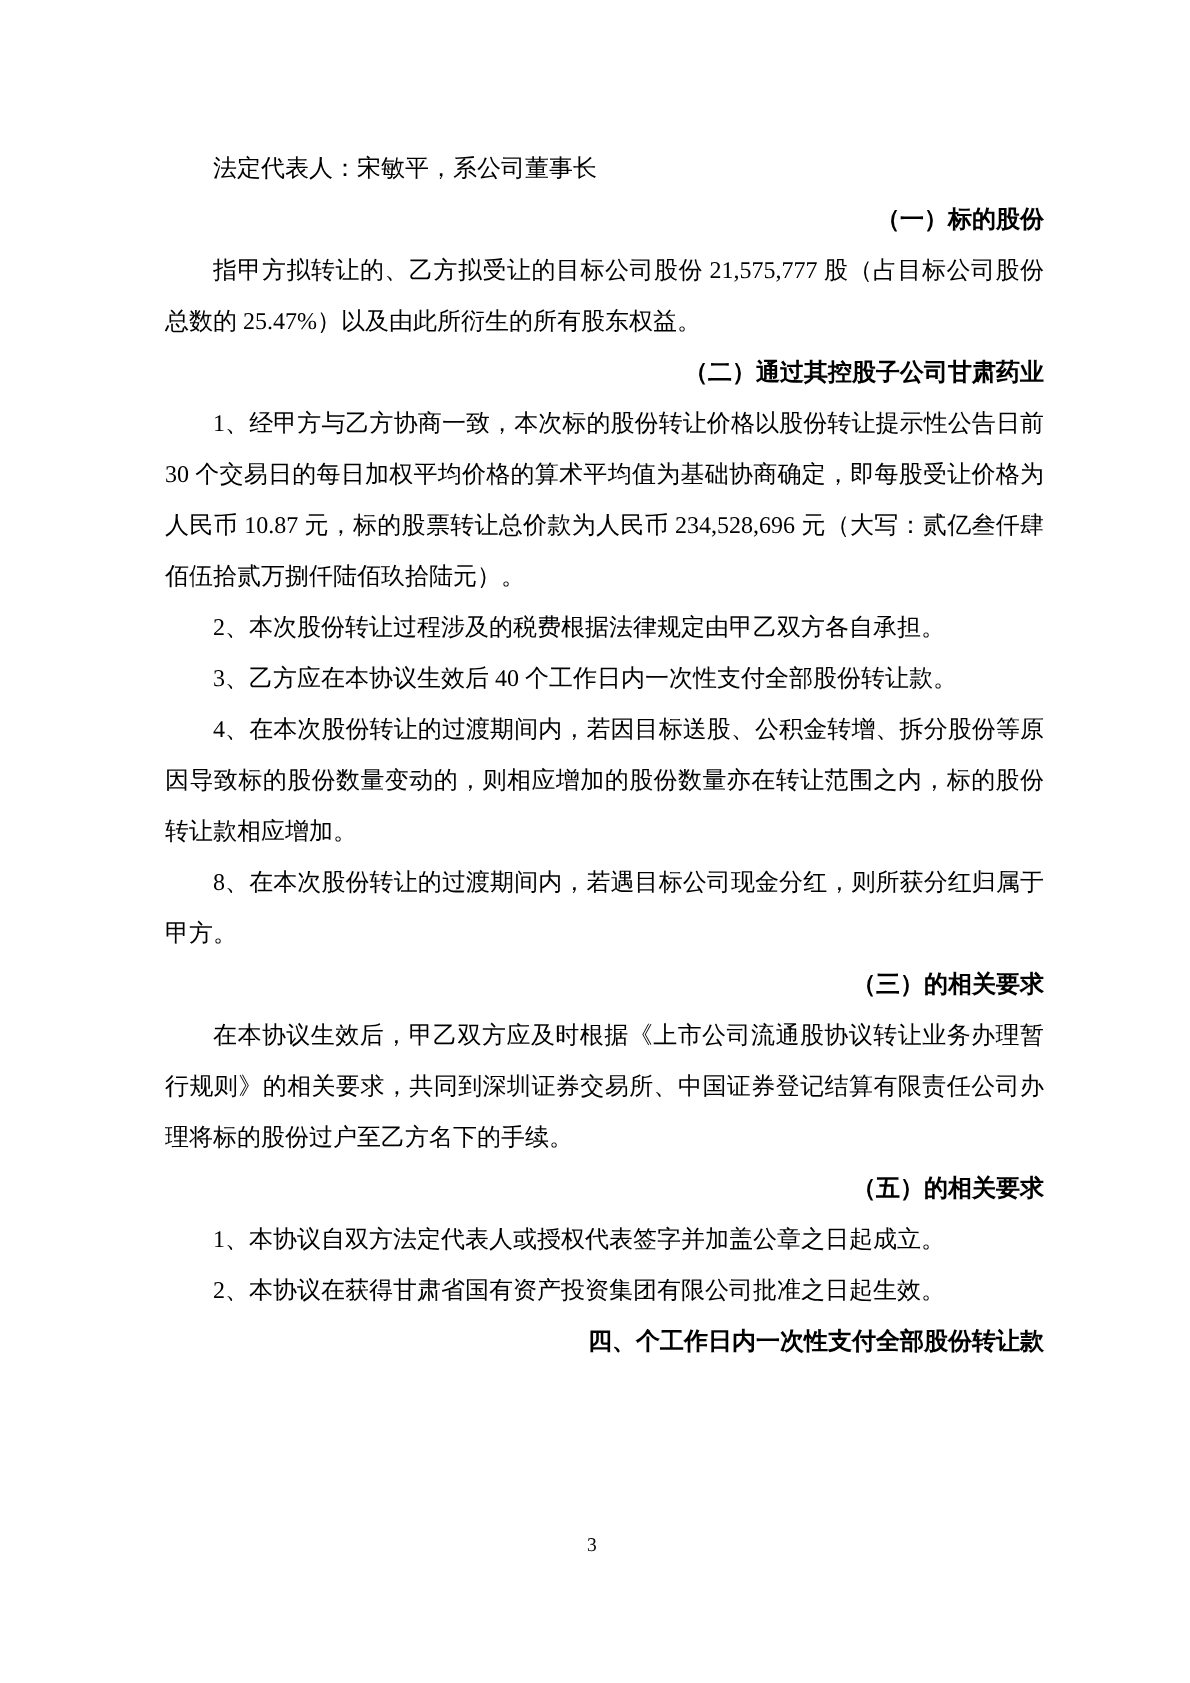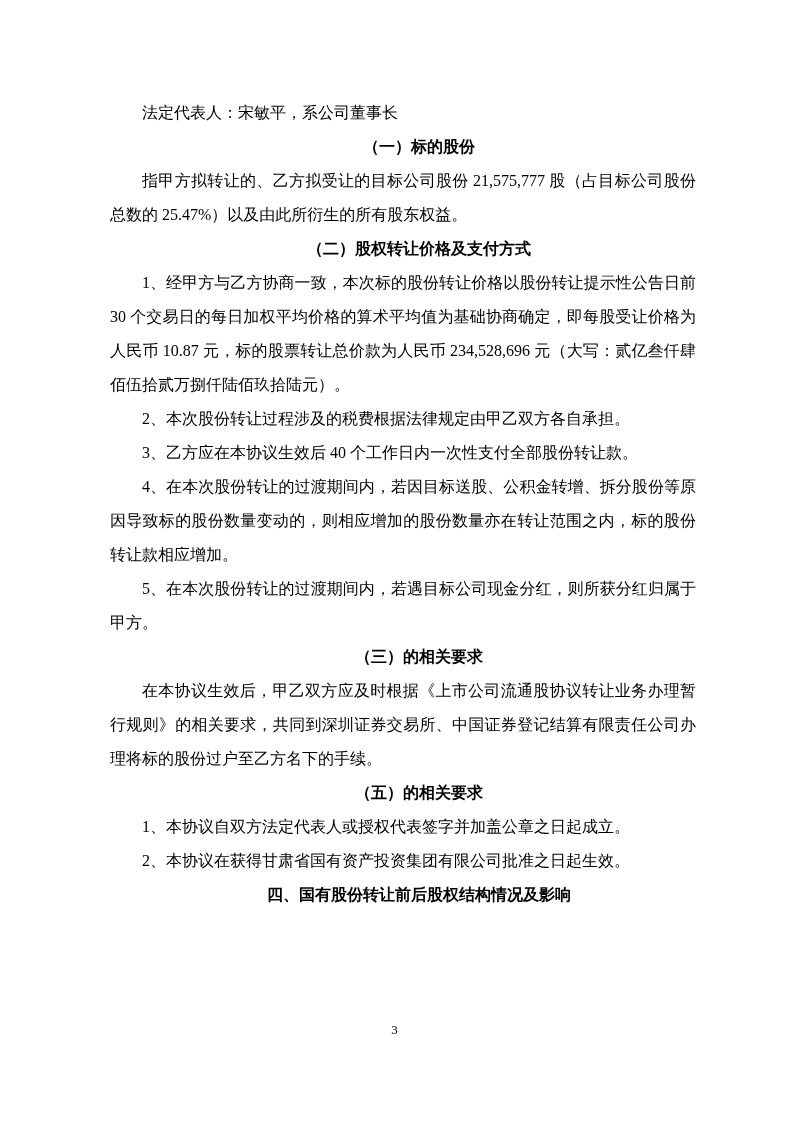--- a/index.html
+++ b/index.html
@@ -29,48 +29,48 @@
     margin: 0;
     text-indent: 2em;
     font-family: "Liberation Serif", "DejaVu Serif", serif;
     font-weight: normal;
   }
   .heading {
     margin: 0;
     text-indent: 2em;
     font-family: "Liberation Sans", "DejaVu Sans", sans-serif;
     font-weight: bold;
-    text-align: center;
+    text-align: right;
   }
   .page-number {
     position: absolute;
     left: 0;
     right: 0;
     top: 1022px;
     text-align: center;
     font-size: 13px;
     font-family: "Liberation Serif", "DejaVu Serif", serif;
     color: #000000;
   }
 </style>
 </head>
 <body>
 
 <div class="page">
   <div class="content">
     <p class="para">法定代表人：宋敏平，系公司董事长</p>
     <p class="heading">（一）标的股份</p>
     <p class="para">指甲方拟转让的、乙方拟受让的目标公司股份 21,575,777 股（占目标公司股份总数的 25.47%）以及由此所衍生的所有股东权益。</p>
-    <p class="heading">（二）股权转让价格及支付方式</p>
+    <p class="heading">（二）通过其控股子公司甘肃药业</p>
     <p class="para">1、经甲方与乙方协商一致，本次标的股份转让价格以股份转让提示性公告日前 30 个交易日的每日加权平均价格的算术平均值为基础协商确定，即每股受让价格为人民币 10.87 元，标的股票转让总价款为人民币 234,528,696 元（大写：贰亿叁仟肆佰伍拾贰万捌仟陆佰玖拾陆元）。</p>
     <p class="para">2、本次股份转让过程涉及的税费根据法律规定由甲乙双方各自承担。</p>
     <p class="para">3、乙方应在本协议生效后 40 个工作日内一次性支付全部股份转让款。</p>
     <p class="para">4、在本次股份转让的过渡期间内，若因目标送股、公积金转增、拆分股份等原因导致标的股份数量变动的，则相应增加的股份数量亦在转让范围之内，标的股份转让款相应增加。</p>
-    <p class="para">5、在本次股份转让的过渡期间内，若遇目标公司现金分红，则所获分红归属于甲方。</p>
+    <p class="para">8、在本次股份转让的过渡期间内，若遇目标公司现金分红，则所获分红归属于甲方。</p>
     <p class="heading">（三）的相关要求</p>
     <p class="para">在本协议生效后，甲乙双方应及时根据《上市公司流通股协议转让业务办理暂行规则》的相关要求，共同到深圳证券交易所、中国证券登记结算有限责任公司办理将标的股份过户至乙方名下的手续。</p>
     <p class="heading">（五）的相关要求</p>
     <p class="para">1、本协议自双方法定代表人或授权代表签字并加盖公章之日起成立。</p>
     <p class="para">2、本协议在获得甘肃省国有资产投资集团有限公司批准之日起生效。</p>
-    <p class="heading">四、国有股份转让前后股权结构情况及影响</p>
+    <p class="heading">四、个工作日内一次性支付全部股份转让款</p>
   </div>
   <div class="page-number">3</div>
 </div>
 
 </body></html>

